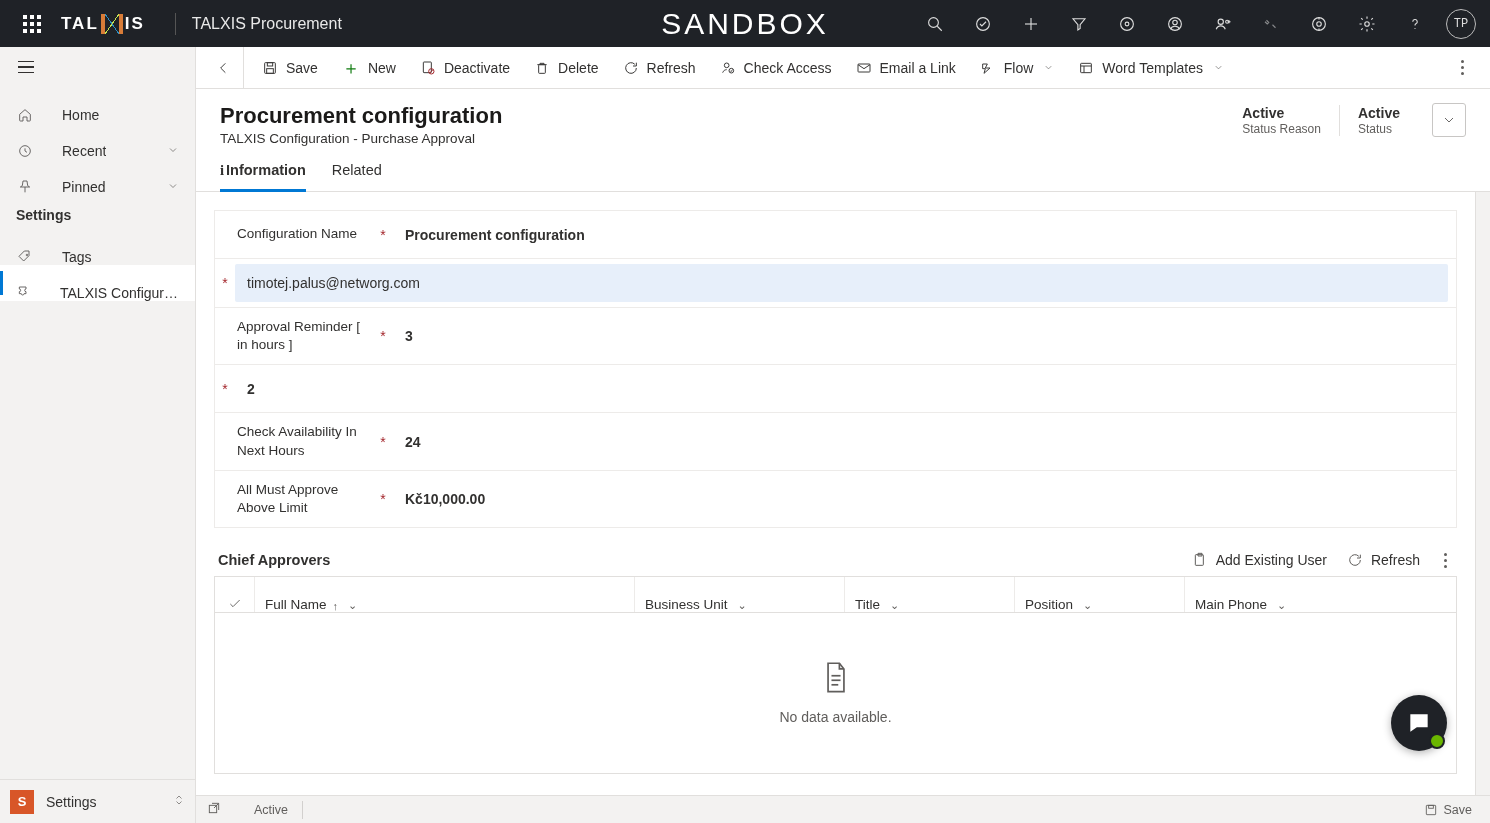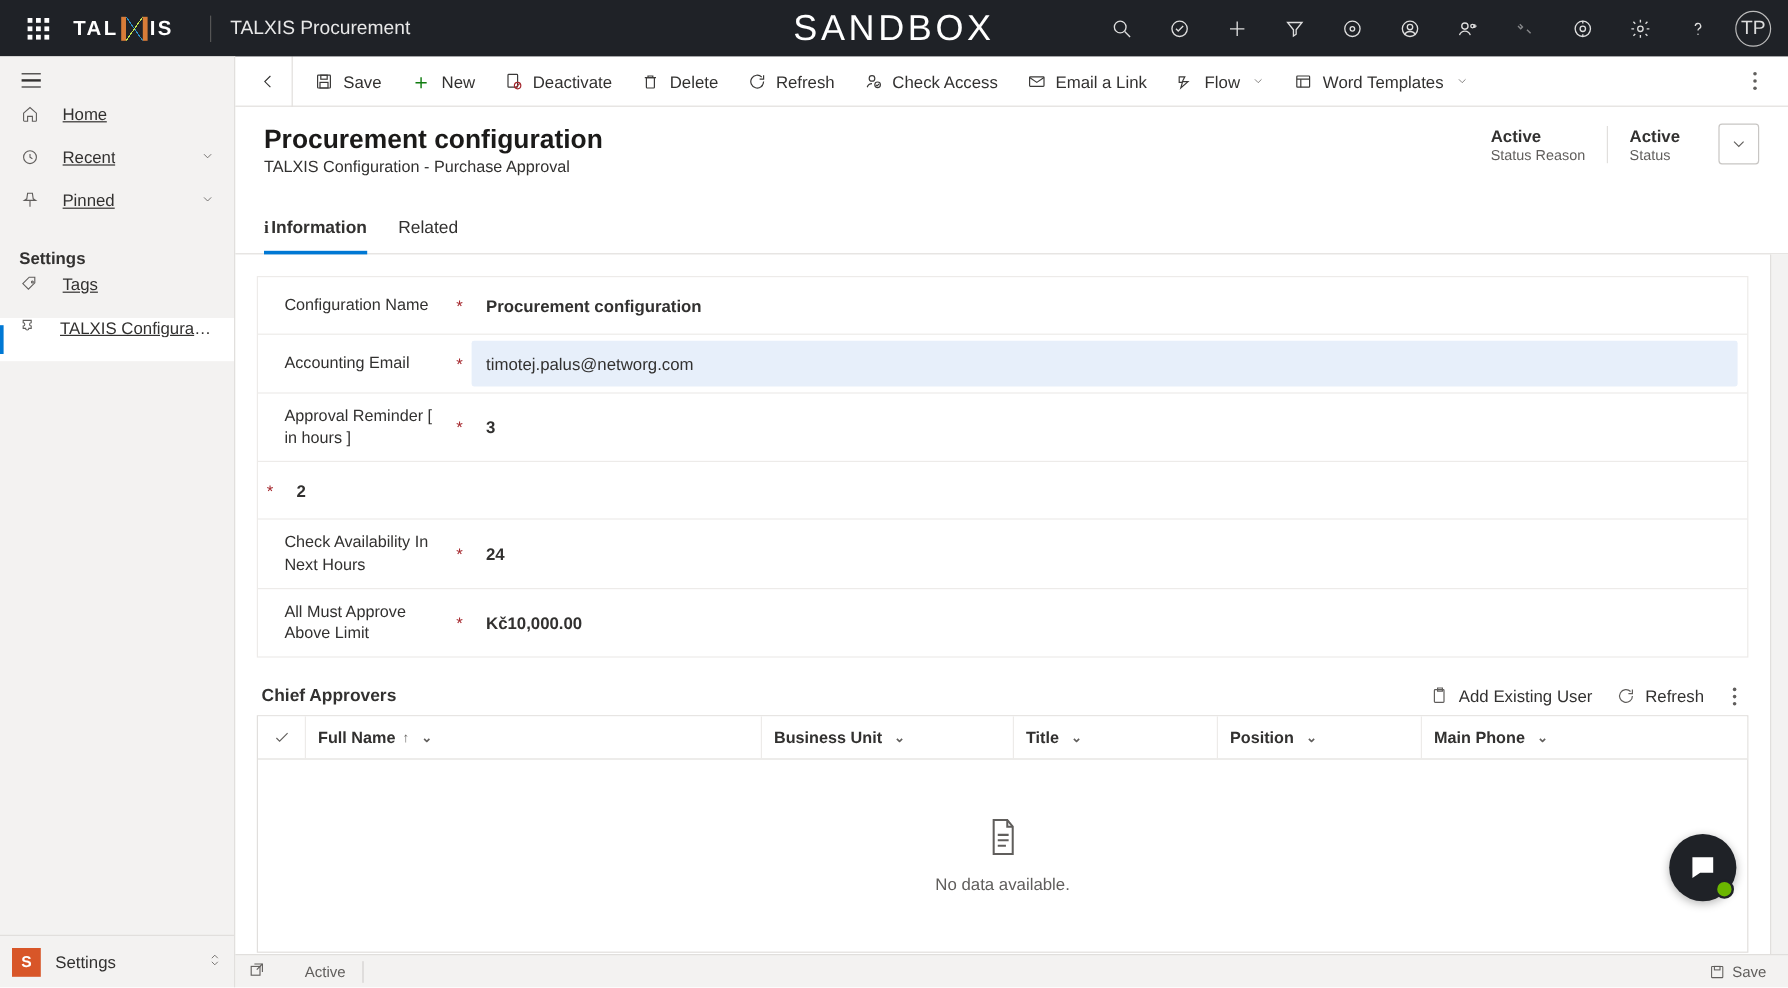--- a/index.html
+++ b/index.html
@@ -50,40 +50,39 @@
   }
   .top-icons { margin-left:auto; display:flex; align-items:center; gap:2px;}
   .ticon {
     width:46px; height:47px; display:flex; align-items:center; justify-content:center;
     color:#ddd; cursor:pointer; font-size:16px;
   }
   .ticon svg { width:18px; height:18px; stroke:#ddd; fill:none; stroke-width:1.5;}
   .avatar {
     width:30px; height:30px; border-radius:50%; border:1.5px solid #bbb;
     display:flex; align-items:center; justify-content:center;
-    font-size:16px; color:#ddd; margin-left:6px; margin-right:6px;
+    font-size:12px; color:#ddd; margin-left:6px; margin-right:6px;font-family:Liberation Mono, monospace;
   }
   
   .shell { display:flex; height: calc(823px - 47px); }
   .sidebar {
     width: 196px; background:#f3f2f1; border-right:1px solid #e1dfdd;
     display:flex; flex-direction:column;
     position:relative;
   }
   .hamburger {
     height:40px; display:flex; align-items:center; padding-left:18px;
     cursor:pointer;
   }
   .hamburger-lines { display:flex; flex-direction:column; gap:4px;}
   .hamburger-lines span { width:16px; height:1.5px; background:#323130;}
   .nav-item {
-    height:36px; display:flex; align-items:flex-start; padding:0 16px;
-    cursor:pointer; color:#323130; gap:18px; font-size:14px;
+    height:36px; display:flex; align-items:flex-end; padding:0 16px;
+    cursor:pointer; color:#323130; gap:28px; font-size:14px;
     position:relative;
-    text-decoration:underline;
   }
   .nav-item .icon { width:18px; display:flex; justify-content:center; color:#605e5c;}
   .nav-item .chev { margin-left:auto; color:#605e5c;}
   .nav-section {
     padding: 12px 16px 6px; font-weight:600; font-size:14px; color:#323130;
   }
   .nav-item.selected { background:#fff;}
   .nav-item.selected::before {
     content:""; position:absolute; left:0; top:6px; bottom:6px; width:3px; background:#0078d4;
   }
@@ -130,21 +129,21 @@
   .status-val { font-weight:600; font-size:14px; color:#323130;}
   .status-lbl { font-size:12px; color:#605e5c; margin-top:1px;}
   .status-chev {
     width:34px; height:34px; border:1px solid #c8c6c4; border-radius:3px;
     display:flex; align-items:center; justify-content:center; cursor:pointer; margin-left:14px;
   }
   
   .tabs {
     display:flex; gap:26px; padding:16px 24px 0 24px; border-bottom:1px solid #e1dfdd;
   }
-  .tab { padding-bottom:10px; color:#323130; cursor:pointer; font-size:14.5px;margin-top:20px;}
+  .tab { padding-bottom:10px; color:#323130; cursor:pointer; font-size:14.5px;}
   .tab.active { font-weight:600; border-bottom:3px solid #0078d4; margin-bottom:-1px;}
   .tab.active .ii { font-family: Georgia, serif; font-weight:bold; margin-right:2px;}
   
   .form-scroll {
     flex:1; overflow:auto; padding: 18px 18px 0 18px; position:relative;
   }
   .form-card {
     border:1px solid #edebe9; margin: 0 0 14px 0; background:#fff;
   }
   .frow {
@@ -174,21 +173,21 @@
   .sga svg { width:16px; height:16px;}
   .dots-v { display:flex; flex-direction:column; gap:3px; padding:0 4px; cursor:pointer;}
   .dots-v span { width:3px; height:3px; border-radius:50%; background:#605e5c;}
   .grid {
     border:1px solid #e1dfdd;
   }
   .ghead {
     display:flex; align-items:center; height:36px; border-bottom:1px solid #e1dfdd;
     font-size:13.5px; color:#323130; background:#fff;
   }
-  .gcell { padding:0 10px; display:flex; align-items:center; gap:6px; border-right:1px solid #edebe9; height:100%;font-weight:bold;}
+  .gcell { padding:0 10px; display:flex; align-items:flex-end; gap:6px; border-right:1px solid #edebe9; height:100%;}
   .gcell.check { width:40px; justify-content:center; border-right:1px solid #edebe9;}
   .gcell.c1 { flex: 0 0 380px;}
   .gcell.c2 { flex: 0 0 210px;}
   .gcell.c3 { flex: 0 0 170px;}
   .gcell.c4 { flex: 0 0 170px;}
   .gcell.c5 { flex: 1;}
   .sort-arrow { font-size:11px; color:#605e5c;}
   .col-chev { color:#605e5c; font-size:11px; margin-left:4px;}
   .gempty {
     height:160px; display:flex; flex-direction:column; align-items:center; justify-content:center;
@@ -532,21 +531,20 @@
     <div style="flex:1; display:flex; min-height:0;">
       <div class="form-scroll">
 
         <div class="form-card">
           <div class="frow">
             <div class="flabel">Configuration Name</div>
             <div class="freq">*</div>
             <div class="fval bold">Procurement configuration</div>
           </div>
           <div class="frow">
-            <div class="flabel">Accounting Email</div>
             <div class="freq">*</div>
             <div class="fval highlight">timotej.palus@networg.com</div>
           </div>
           <div class="frow">
             <div class="flabel">Approval Reminder [ in hours ]</div>
             <div class="freq">*</div>
             <div class="fval bold">3</div>
           </div>
           <div class="frow">
             <div class="freq">*</div>

